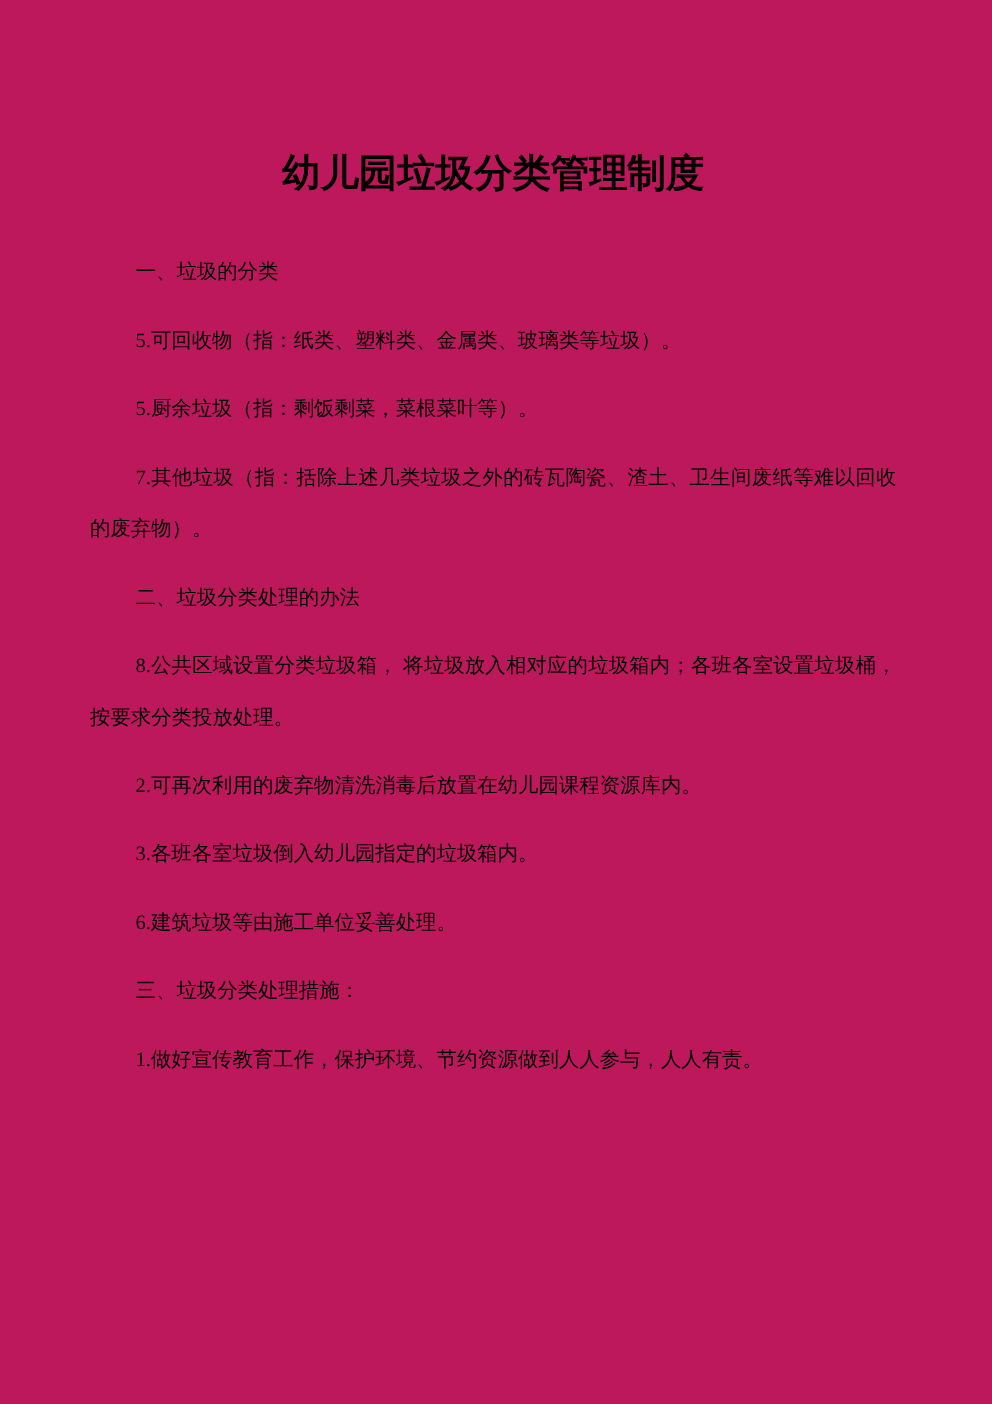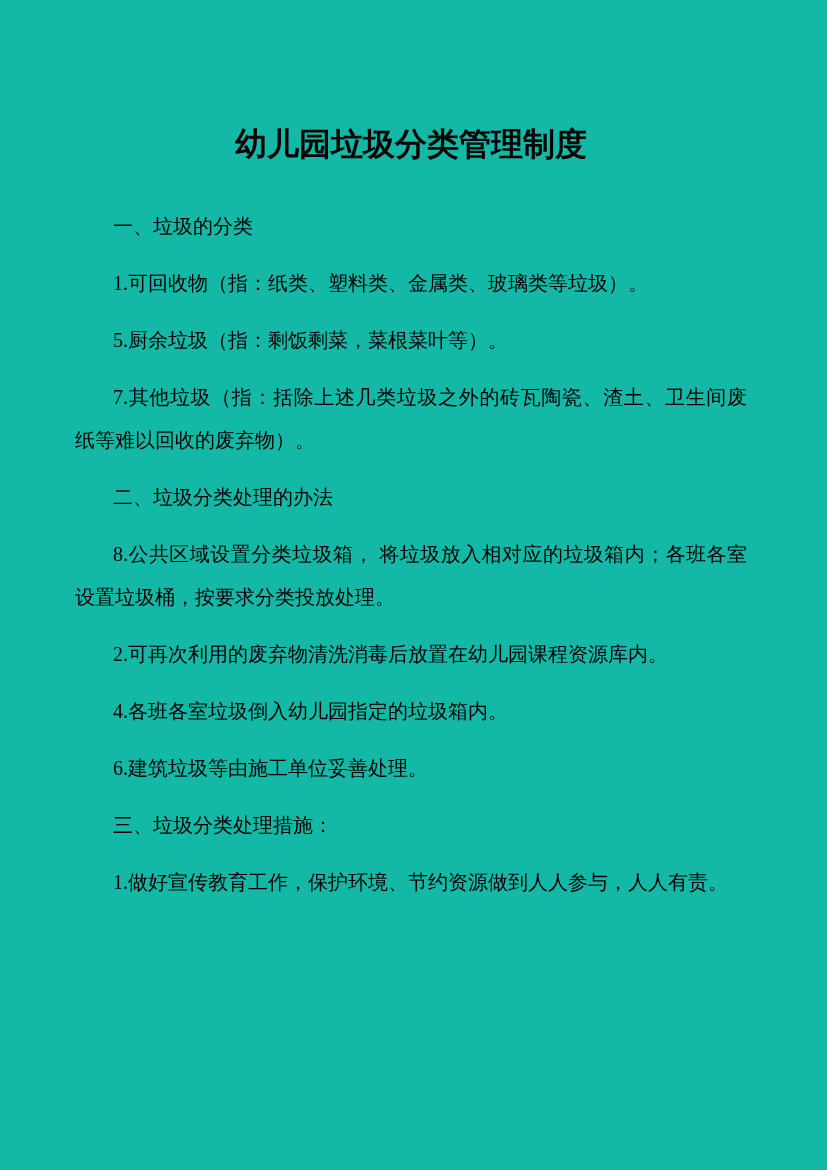--- a/index.html
+++ b/index.html
@@ -4,56 +4,56 @@
 <style>
   html, body {
     margin: 0;
     padding: 0;
     background: #ffffff;
   }
   .page {
     position: relative;
     width: 827px;
     height: 1170px;
-    background: #14b8a6;
+    background: #be185d;
     color: #000000;
     box-sizing: border-box;
     padding: 122px 80px 0 75px;
     font-family: "Liberation Serif", "DejaVu Serif", serif;
     overflow: hidden;
   }
   .doc-title {
     margin: 0 0 39px 0;
     font-size: 32px;
     line-height: 44px;
     font-weight: bold;
     text-align: center;
     letter-spacing: 0px;
   }
   .para {
     margin: 0 0 14px 0;
-    font-size: 20px;
+    font-size: 17px;
     line-height: 43px;
     text-indent: 38px;
     text-align: justify;
     word-break: break-all;
   }
 </style>
 </head>
 <body>
 
 <div class="page">
   <h1 class="doc-title">幼儿园垃圾分类管理制度</h1>
 
   <p class="para">一、垃圾的分类</p>
-  <p class="para">1.可回收物（指：纸类、塑料类、金属类、玻璃类等垃圾）。</p>
+  <p class="para">5.可回收物（指：纸类、塑料类、金属类、玻璃类等垃圾）。</p>
   <p class="para">5.厨余垃圾（指：剩饭剩菜，菜根菜叶等）。</p>
   <p class="para">7.其他垃圾（指：括除上述几类垃圾之外的砖瓦陶瓷、渣土、卫生间废纸等难以回收的废弃物）。</p>
 
   <p class="para">二、垃圾分类处理的办法</p>
   <p class="para">8.公共区域设置分类垃圾箱， 将垃圾放入相对应的垃圾箱内；各班各室设置垃圾桶，按要求分类投放处理。</p>
   <p class="para">2.可再次利用的废弃物清洗消毒后放置在幼儿园课程资源库内。</p>
-  <p class="para">4.各班各室垃圾倒入幼儿园指定的垃圾箱内。</p>
+  <p class="para">3.各班各室垃圾倒入幼儿园指定的垃圾箱内。</p>
   <p class="para">6.建筑垃圾等由施工单位妥善处理。</p>
 
   <p class="para">三、垃圾分类处理措施：</p>
   <p class="para">1.做好宣传教育工作，保护环境、节约资源做到人人参与，人人有责。</p>
 </div>
 
 </body></html>

